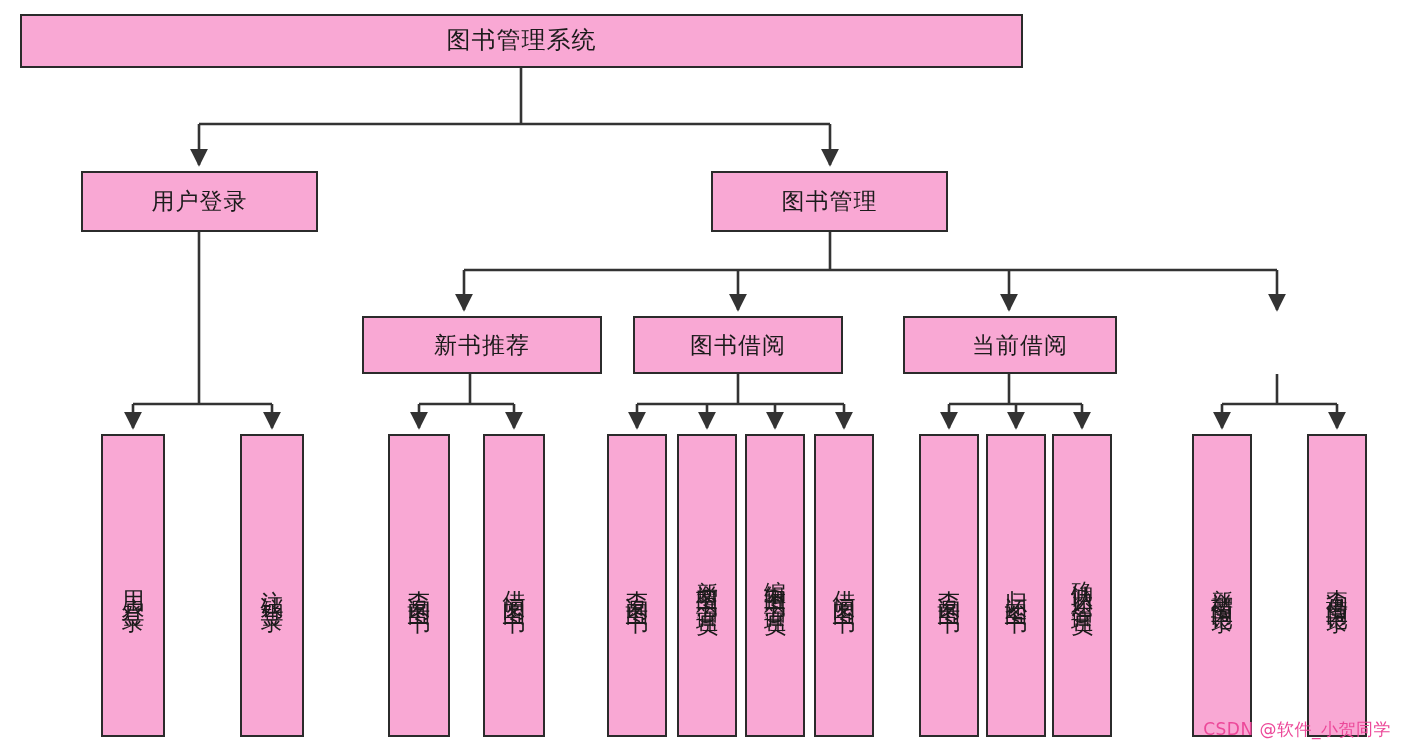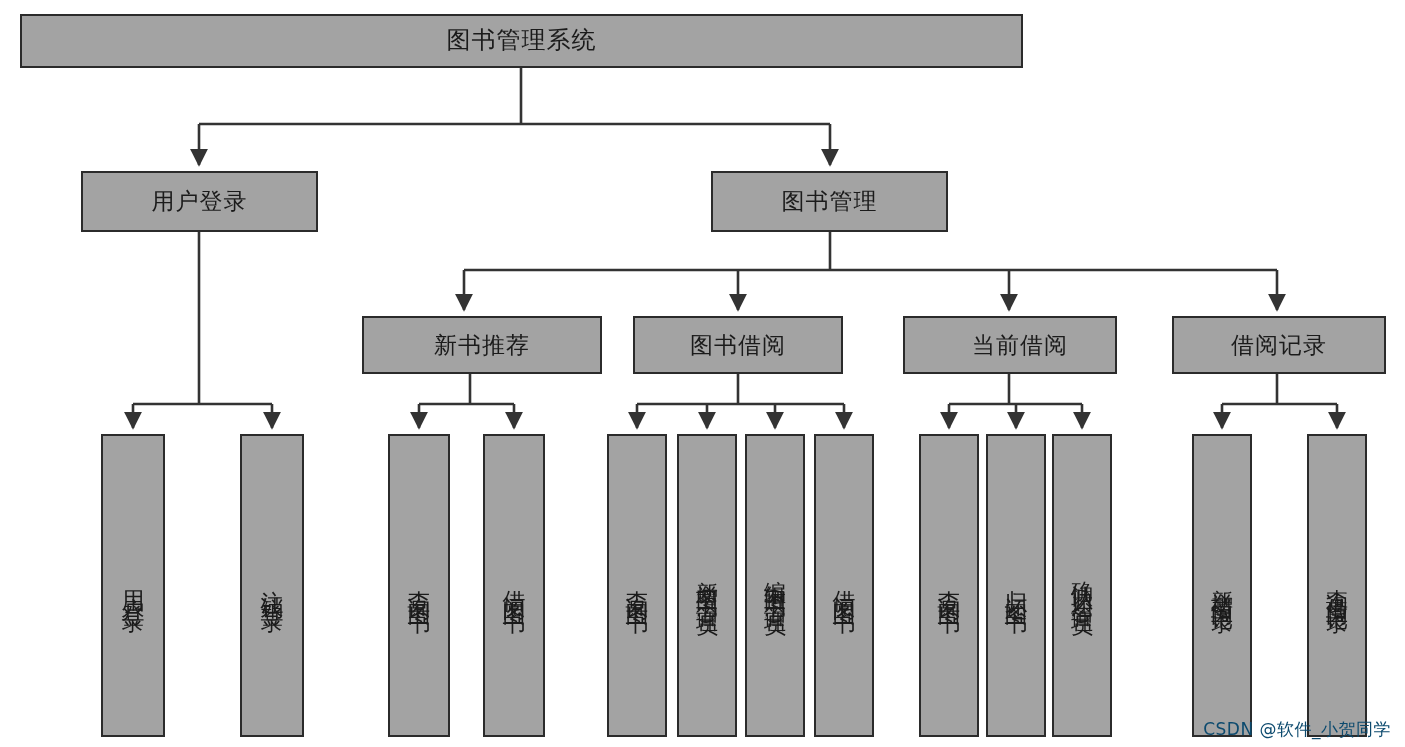--- a/index.html
+++ b/index.html
@@ -15,21 +15,21 @@
     position:relative;
     width:1405px;height:747px;
   }
   svg.connectors{
     position:absolute;left:0;top:0;width:1405px;height:747px;
     pointer-events:none;
   }
   .node{
     position:absolute;
     box-sizing:border-box;
-    background:#a3a3a3;
+    background:#f9a8d4;
     border:2px solid #2b2b2b;
     display:flex;
     align-items:center;
     justify-content:center;
     color:#1b1b1b;
   }
   .node .label{
     display:block;
     white-space:nowrap;
     line-height:1.15;
@@ -57,21 +57,21 @@
   }
   .node.v.long .label{
     letter-spacing:5px;
     font-size:22px;
   }
   .watermark{
     position:absolute;
     right:14px;
     bottom:6px;
     font-size:17px;
-    color:#0c4a6e;
+    color:#ec4899;
     letter-spacing:0.5px;
     white-space:nowrap;
     user-select:none;
   }
 </style>
 </head>
 <body>
 
 <div id="canvas">
 
@@ -138,23 +138,20 @@
 
   <div class="node h" style="left:362px;top:316px;width:240px;height:58px;">
     <span class="label">新书推荐</span>
   </div>
   <div class="node h" style="left:633px;top:316px;width:210px;height:58px;">
     <span class="label">图书借阅</span>
   </div>
   <div class="node h" style="left:903px;top:316px;width:214px;height:58px;padding-left:20px;">
     <span class="label">当前借阅</span>
   </div>
-  <div class="node h" style="left:1172px;top:316px;width:214px;height:58px;">
-    <span class="label">借阅记录</span>
-  </div>
 
   <div class="node v" style="left:101px;top:434px;width:64px;height:303px;">
     <span class="label">用户登录</span>
   </div>
   <div class="node v" style="left:240px;top:434px;width:64px;height:303px;">
     <span class="label">注销登录</span>
   </div>
 
   <div class="node v" style="left:388px;top:434px;width:62px;height:303px;">
     <span class="label">查询图书</span>

